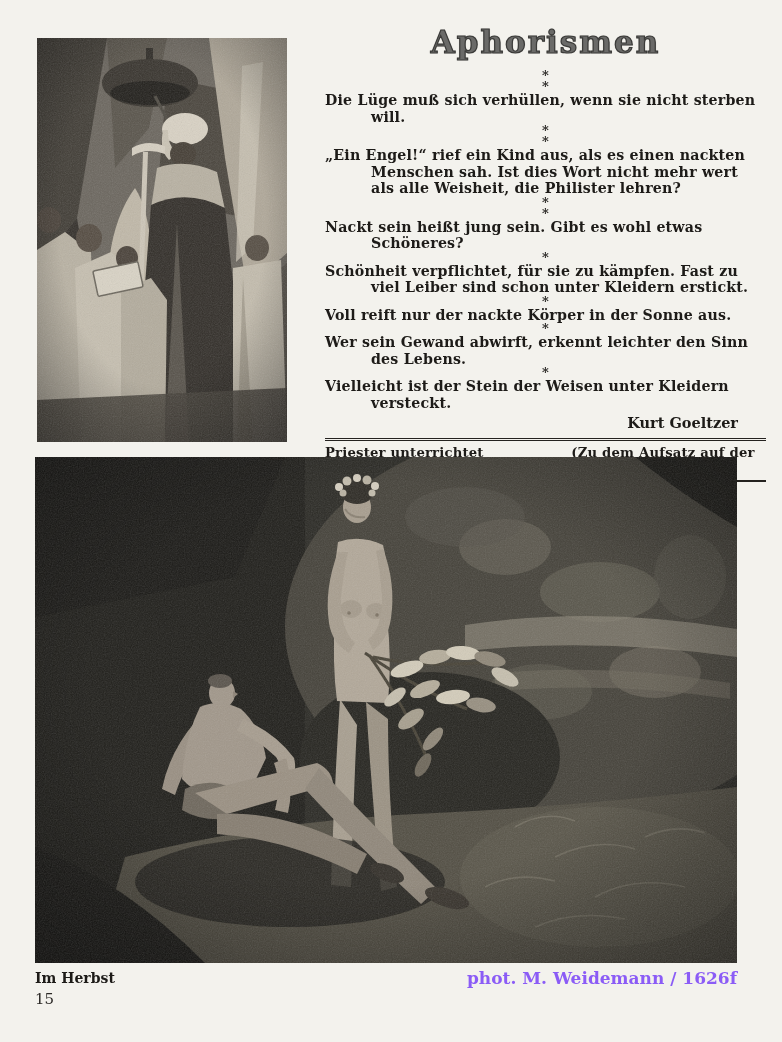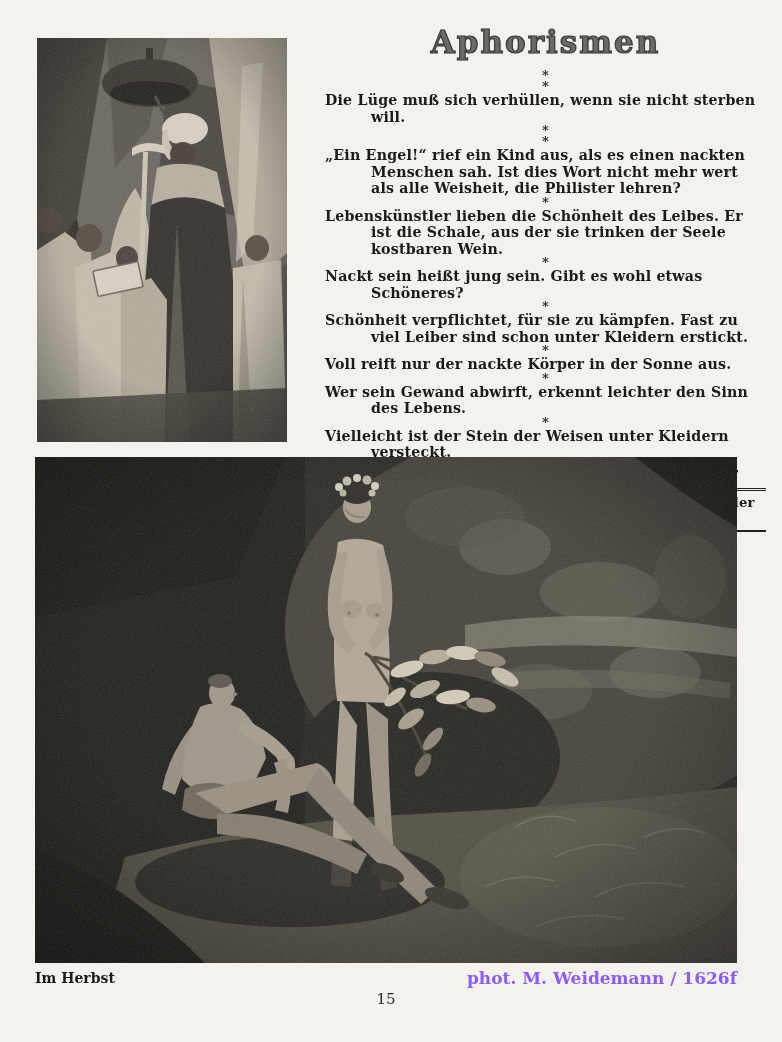--- a/index.html
+++ b/index.html
@@ -75,21 +75,21 @@
   .photo-b svg{display:block;width:100%;height:100%;}
   
   .bottom-caption{
     position:absolute;left:35px;top:968px;width:702px;
     display:flex;justify-content:space-between;align-items:center;
   }
   .bottom-caption .left{font-size:14px;font-weight:bold;}
   .bottom-caption .right{font-size:17px;font-weight:bold;color:#8b5cf6;}
   .page-number{
     position:absolute;left:35px;top:990px;width:702px;
-    text-align:center;font-size:15px;color:#2b2926;
+    font-size:15px;color:#2b2926;
   }
 </style>
 </head>
 <body>
 
 <div class="page">
 
   <div class="photo-a">
     <svg viewBox="0 0 250 404" preserveAspectRatio="none">
       <defs>
@@ -152,21 +152,20 @@
   <div class="text-col">
     <h1 class="title">Aphorismen</h1>
 
     <p class="sep">*</p>
     <p class="sep">*</p>
     <p class="aphorism">Die Lüge muß sich verhüllen, wenn sie nicht sterben will.</p>
     <p class="sep">*</p>
     <p class="sep">*</p>
     <p class="aphorism">„Ein Engel!“ rief ein Kind aus, als es einen nackten Menschen sah. Ist dies Wort nicht mehr wert als alle Weisheit, die Philister lehren?</p>
     <p class="sep">*</p>
-    <p class="aphorism">Lebenskünstler lieben die Schönheit des Leibes. Er ist die Schale, aus der sie trinken der Seele kostbaren Wein.</p>
     <p class="sep">*</p>
     <p class="aphorism">Nackt sein heißt jung sein. Gibt es wohl etwas Schöneres?</p>
     <p class="sep">*</p>
     <p class="aphorism">Schönheit verpflichtet, für sie zu kämpfen. Fast zu viel Leiber sind schon unter Kleidern erstickt.</p>
     <p class="sep">*</p>
     <p class="aphorism">Voll reift nur der nackte Körper in der Sonne aus.</p>
     <p class="sep">*</p>
     <p class="aphorism">Wer sein Gewand abwirft, erkennt leichter den Sinn des Lebens.</p>
     <p class="sep">*</p>
     <p class="aphorism">Vielleicht ist der Stein der Weisen unter Kleidern versteckt.</p>

